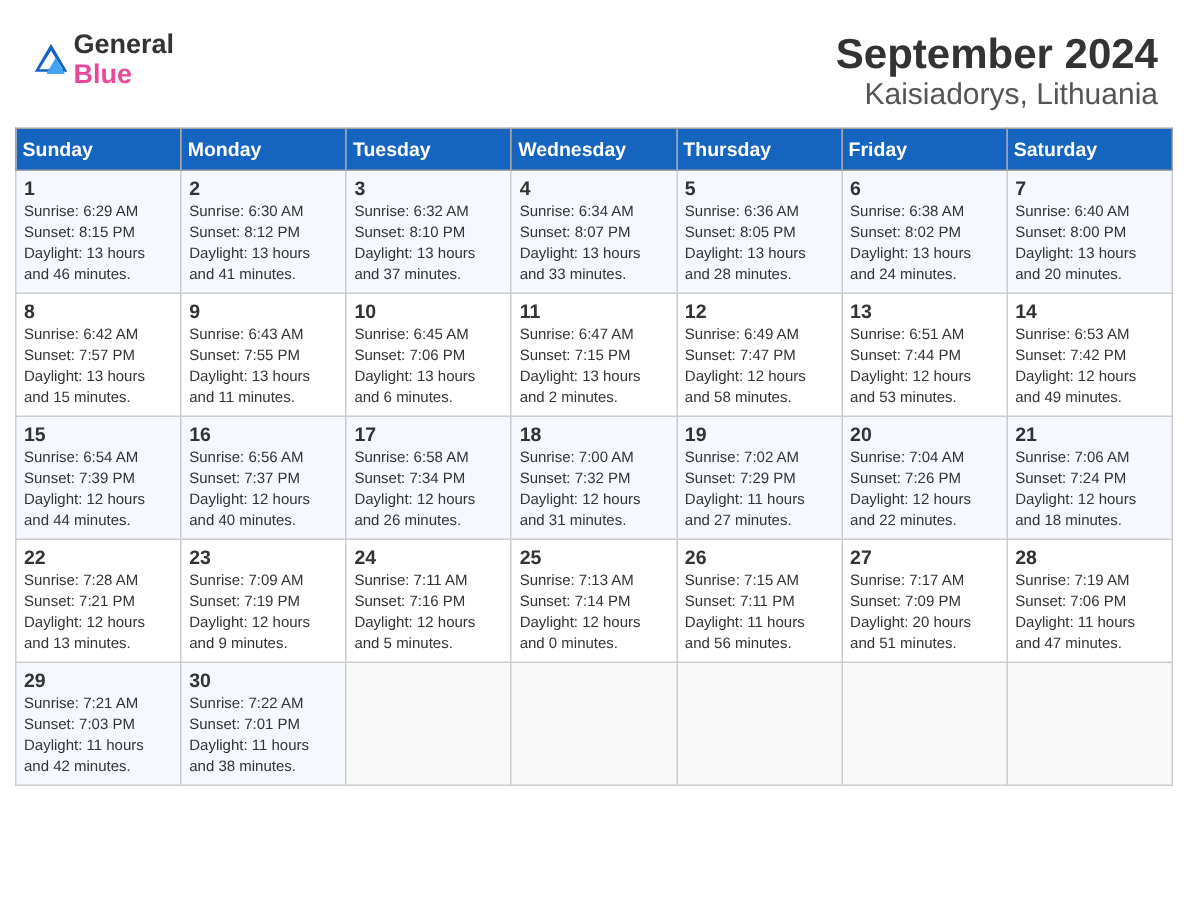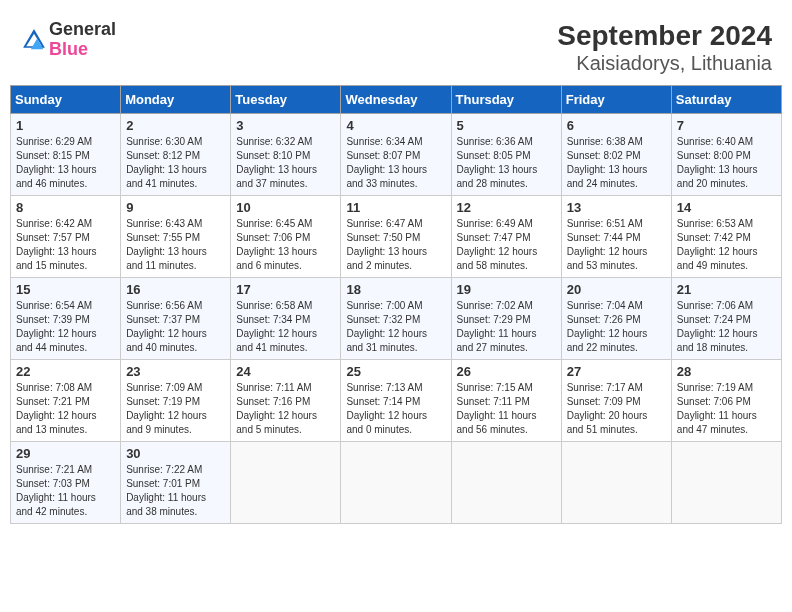--- a/index.html
+++ b/index.html
@@ -204,21 +204,21 @@
         <div class="day-info">
           <span>Sunrise: 6:45 AM</span><br>
           <span>Sunset: 7:06 PM</span><br>
           <span>Daylight: 13 hours and 6 minutes.</span>
         </div>
       </td>
         <td>
         <span class="day-num">11</span>
         <div class="day-info">
           <span>Sunrise: 6:47 AM</span><br>
-          <span>Sunset: 7:50 PM</span><br>
+          <span>Sunset: 7:15 PM</span><br>
           <span>Daylight: 13 hours and 2 minutes.</span>
         </div>
       </td>
         <td>
         <span class="day-num">12</span>
         <div class="day-info">
           <span>Sunrise: 6:49 AM</span><br>
           <span>Sunset: 7:47 PM</span><br>
           <span>Daylight: 12 hours and 58 minutes.</span>
         </div>
@@ -255,21 +255,21 @@
           <span>Sunrise: 6:56 AM</span><br>
           <span>Sunset: 7:37 PM</span><br>
           <span>Daylight: 12 hours and 40 minutes.</span>
         </div>
       </td>
         <td>
         <span class="day-num">17</span>
         <div class="day-info">
           <span>Sunrise: 6:58 AM</span><br>
           <span>Sunset: 7:34 PM</span><br>
-          <span>Daylight: 12 hours and 41 minutes.</span>
+          <span>Daylight: 12 hours and 26 minutes.</span>
         </div>
       </td>
         <td>
         <span class="day-num">18</span>
         <div class="day-info">
           <span>Sunrise: 7:00 AM</span><br>
           <span>Sunset: 7:32 PM</span><br>
           <span>Daylight: 12 hours and 31 minutes.</span>
         </div>
       </td>
@@ -295,21 +295,21 @@
           <span>Sunrise: 7:06 AM</span><br>
           <span>Sunset: 7:24 PM</span><br>
           <span>Daylight: 12 hours and 18 minutes.</span>
         </div>
       </td>
       </tr>
       <tr>
         <td>
         <span class="day-num">22</span>
         <div class="day-info">
-          <span>Sunrise: 7:08 AM</span><br>
+          <span>Sunrise: 7:28 AM</span><br>
           <span>Sunset: 7:21 PM</span><br>
           <span>Daylight: 12 hours and 13 minutes.</span>
         </div>
       </td>
         <td>
         <span class="day-num">23</span>
         <div class="day-info">
           <span>Sunrise: 7:09 AM</span><br>
           <span>Sunset: 7:19 PM</span><br>
           <span>Daylight: 12 hours and 9 minutes.</span>

